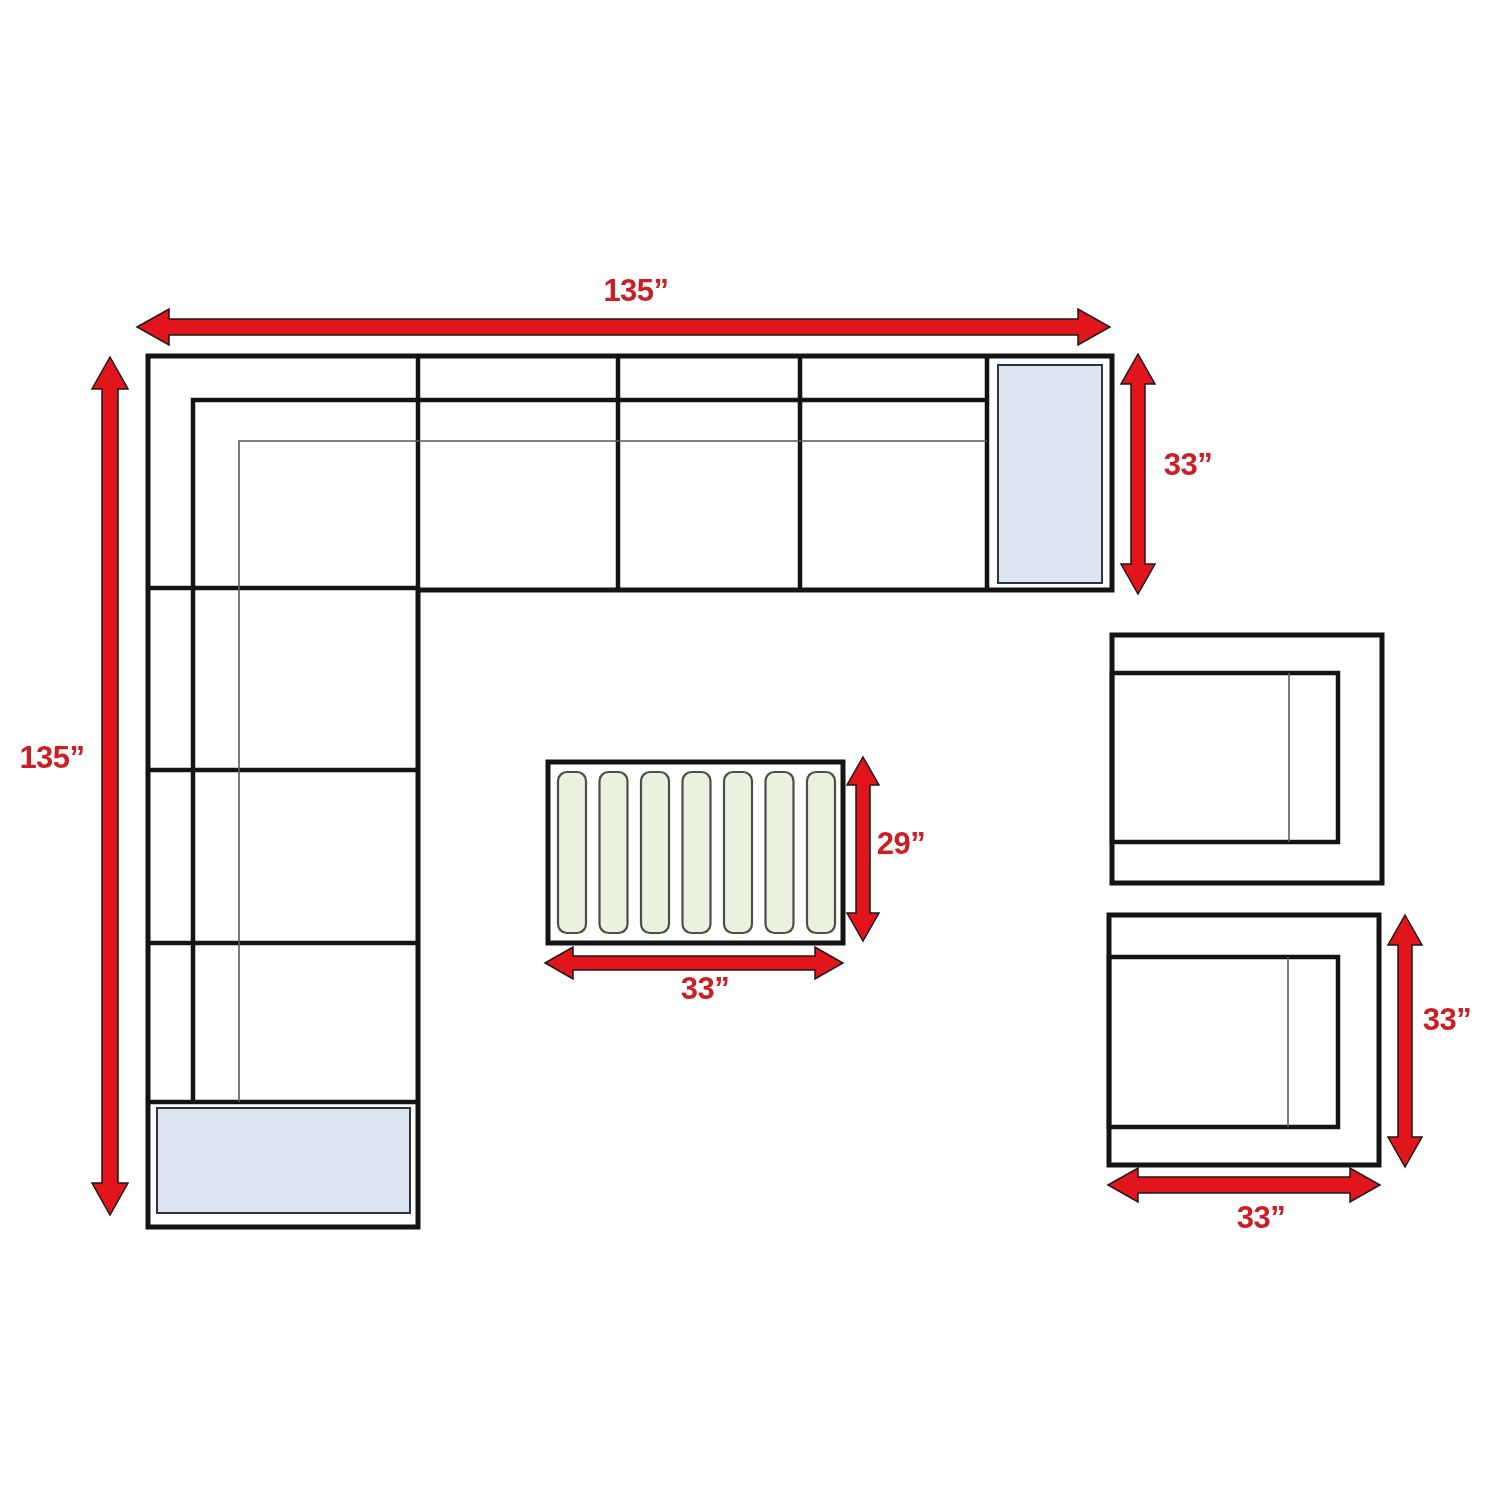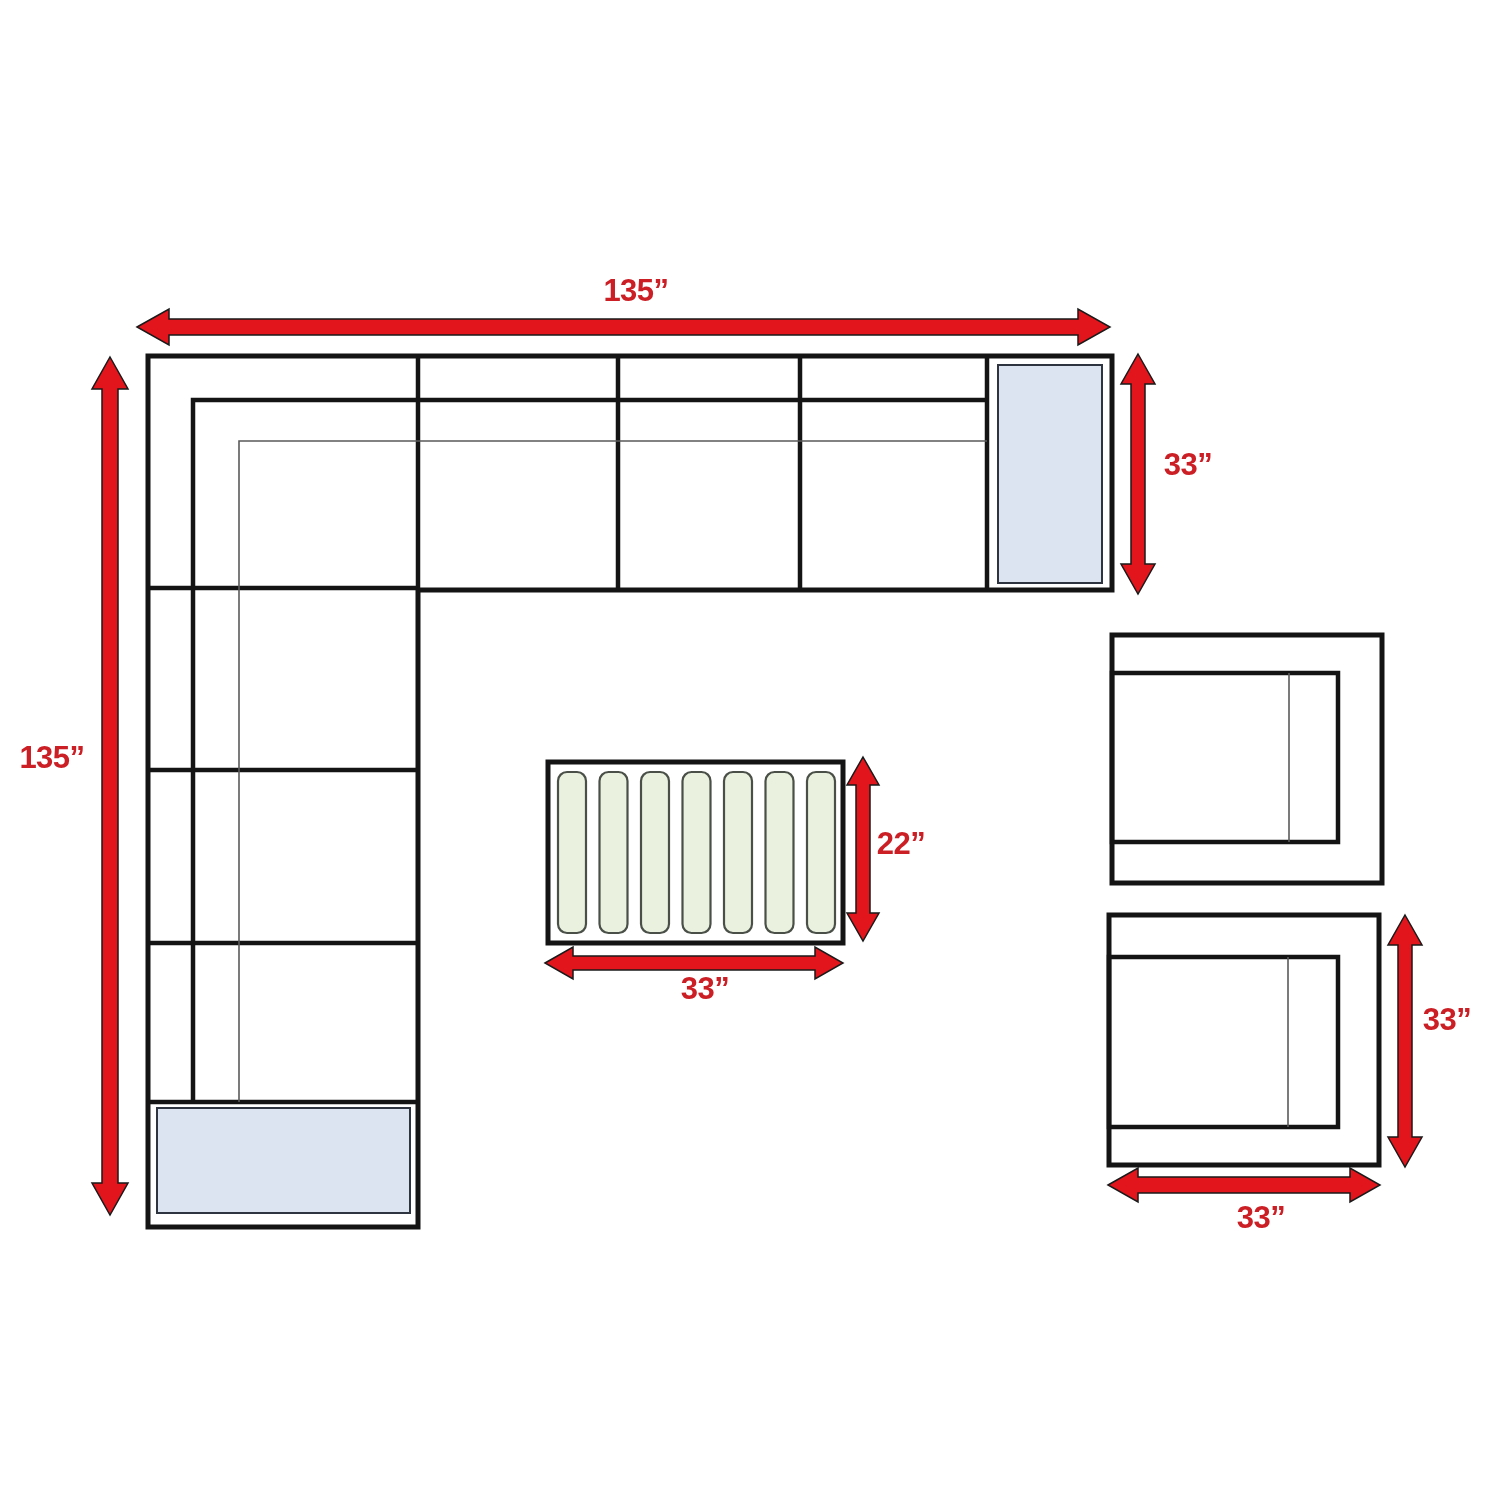--- a/index.html
+++ b/index.html
@@ -94,21 +94,21 @@
       <polygon points="1108,1185 1138,1168 1138,1177 1350,1177 1350,1168 1380,1185 1350,1202 1350,1193 1138,1193 1138,1202" fill="#E2151C"></polygon>
     </g>
   </svg>
 
   <div class="dim-label" style="left:636px;top:291px;">135”</div>
 
   <div class="dim-label" style="left:52px;top:758px;">135”</div>
 
   <div class="dim-label" style="left:1188px;top:465px;">33”</div>
 
-  <div class="dim-label" style="left:901px;top:844px;">22”</div>
+  <div class="dim-label" style="left:901px;top:844px;">29”</div>
 
   <div class="dim-label" style="left:705px;top:989px;">33”</div>
 
   <div class="dim-label" style="left:1447px;top:1020px;">33”</div>
 
   <div class="dim-label" style="left:1261px;top:1218px;">33”</div>
 
 </div>
 
 </body></html>

